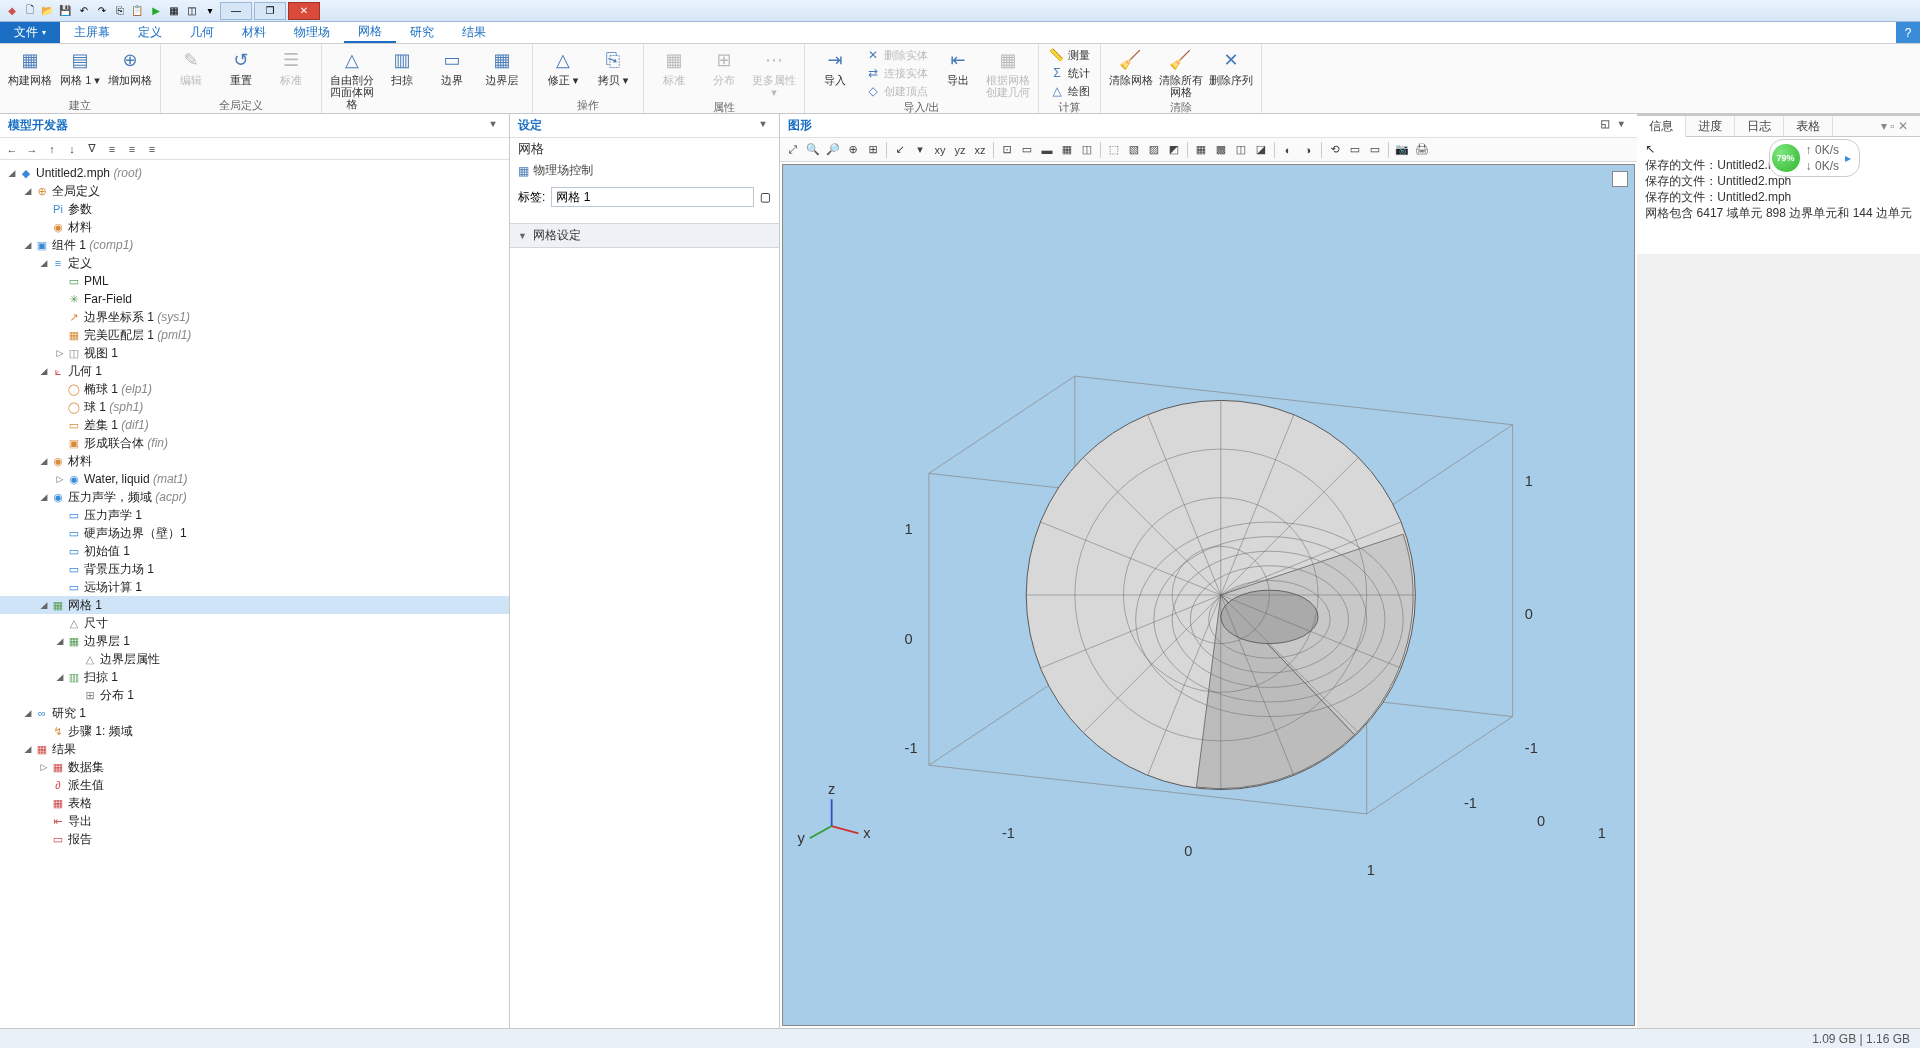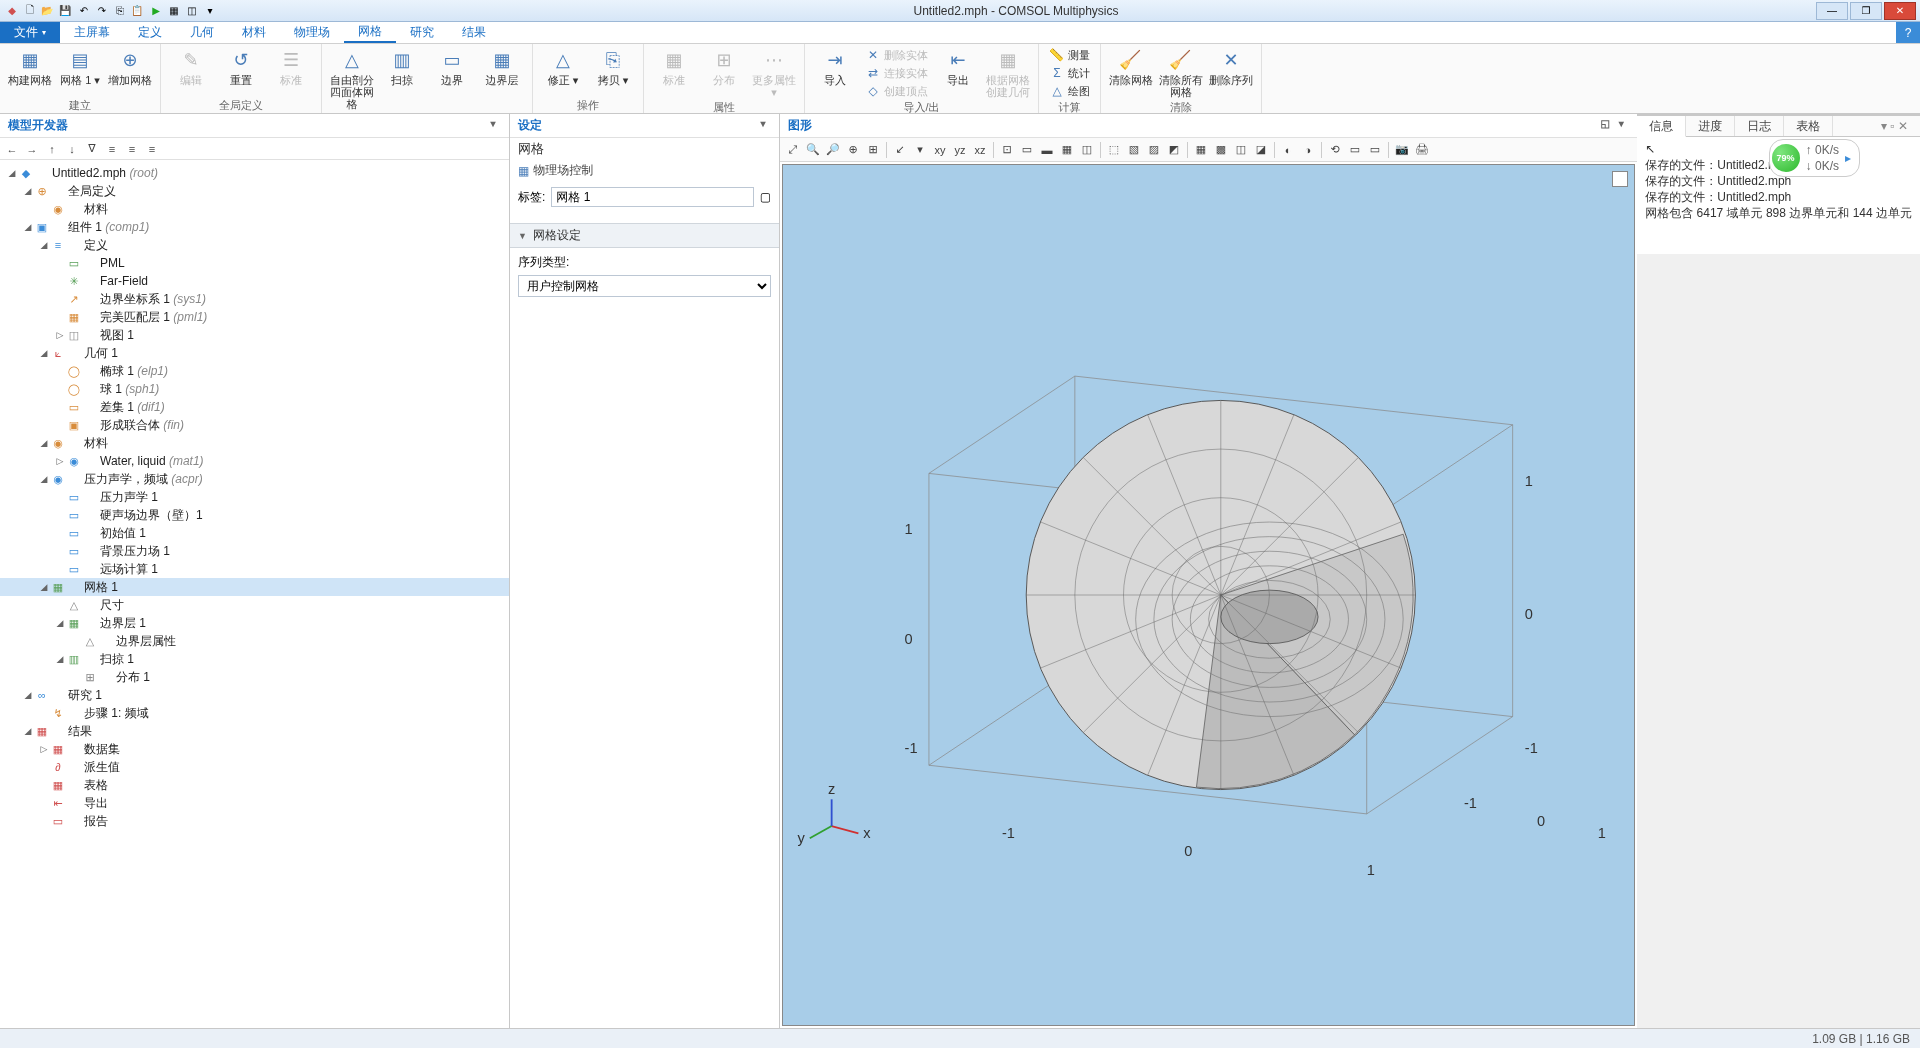--- a/index.html
+++ b/index.html
@@ -34,21 +34,21 @@
 .panel-hdr { height:24px; display:flex; align-items:center; padding:0 8px; color:#1a6fc4; font-size:14px; font-weight:bold; border-bottom:1px solid #e0e0e0; }
 .panel-hdr .sp { flex:1; }
 .panel-hdr .pb { width:16px; height:16px; font-size:10px; color:#666; cursor:pointer; text-align:center; }
 .panel-tb { height:22px; border-bottom:1px solid #e0e0e0; display:flex; align-items:center; padding:0 4px; gap:4px; }
 .panel-tb span { width:16px; height:16px; display:inline-flex; align-items:center; justify-content:center; cursor:pointer; color:#444; font-size:11px; }
 .tree { flex:1; overflow:auto; padding:4px 0; }
 .tree-row { display:flex; align-items:center; height:18px; padding-right:6px; cursor:pointer; white-space:nowrap; }
 .tree-row.sel { background:#cfe4f7; }
 .tree-row .tw { width:12px; text-align:center; color:#666; font-size:9px; }
 .tree-row .ic { width:16px; text-align:center; font-size:11px; }
-.tree-row .tx { margin-left:18px; font-size:12px; color:#222; }
+.tree-row .tx { margin-left:2px; font-size:12px; color:#222; }
 .tree-row .tx i { color:#888; font-style:italic; }
 .settings { flex:1; padding:0; overflow:auto; }
 .settings .sub { padding:2px 8px; font-size:13px; color:#333; }
 .settings .actrow { display:flex; align-items:center; padding:2px 8px; gap:4px; color:#444; }
 .settings .sec { background:#eef2f6; border-top:1px solid #d0d6dc; border-bottom:1px solid #d0d6dc; padding:3px 8px; display:flex; align-items:center; gap:6px; color:#333; margin-top:10px; }
 .settings .sec .tw { font-size:9px; color:#666; }
 .settings .frow { padding:6px 8px; display:flex; align-items:center; gap:6px; }
 .settings input[type=text], .settings select { border:1px solid #bcc7d4; padding:2px 4px; font-size:12px; background:#fff; }
 .settings select { width:100%; }
 .gfx-tb { height:24px; border-bottom:1px solid #d8d8d8; display:flex; align-items:center; padding:0 4px; gap:2px; background:#fafafa; }
@@ -83,21 +83,20 @@
     <span>💾</span>
     <span>↶</span>
     <span>↷</span>
     <span>⎘</span>
     <span>📋</span>
     <span style="color:#2a2">▶</span>
     <span>▦</span>
     <span>◫</span>
     <span>▾</span>
   </div>
-  <div class="title">Untitled2.mph - COMSOL Multiphysics</div>
   <div class="winbtns">
     <div class="min">—</div>
     <div class="max">❐</div>
     <div class="close">✕</div>
   </div>
 </div>
 
 <div class="menubar">
   <div class="file">文件</div>
   <div id="menutabs" style="display: contents;"></div>
@@ -273,20 +272,25 @@
           <span class="ic" style="color:#3b8cd8">◆</span>
           <span class="tx">Untitled2.mph <i>(root)</i></span>
         </div>
         <div class="tree-row" style="padding-left: 22px;">
           <span class="tw">◢</span>
           <span class="ic" style="color:#d88c3b">⊕</span>
           <span class="tx">全局定义</span>
         </div>
         <div class="tree-row" style="padding-left: 38px;">
           <span class="tw"></span>
+          <span class="ic" style="color:#3b8cd8">Pi</span>
+          <span class="tx">参数</span>
+        </div>
+        <div class="tree-row" style="padding-left: 38px;">
+          <span class="tw"></span>
           <span class="ic" style="color:#d88c3b">◉</span>
           <span class="tx">材料</span>
         </div>
         <div class="tree-row" style="padding-left: 22px;">
           <span class="tw">◢</span>
           <span class="ic" style="color:#3b8cd8">▣</span>
           <span class="tx">组件 1 <i>(comp1)</i></span>
         </div>
         <div class="tree-row" style="padding-left: 38px;">
           <span class="tw">◢</span>
@@ -469,26 +473,20 @@
         <span>物理场控制</span>
       </div>
       <div class="frow">
         <span>标签:</span>
         <input type="text" style="flex: 1 1 0%;" value="网格 1">
         <span>▢</span>
       </div>
       <div class="sec">
         <span class="tw">▼</span>
         <span>网格设定</span>
-      </div>
-      <div class="frow" style="flex-direction:column;align-items:stretch;gap:4px">
-        <span>序列类型:</span>
-        <select>
-          <option>用户控制网格</option>
-        </select>
       </div>
     </div>
   </div>
 
   <div class="col-right">
     <div class="right-top panel" style="border-right:none">
       <div class="panel-hdr">
         <span>图形</span>
         <span class="sp"></span>
         <span class="pb">◱</span>

